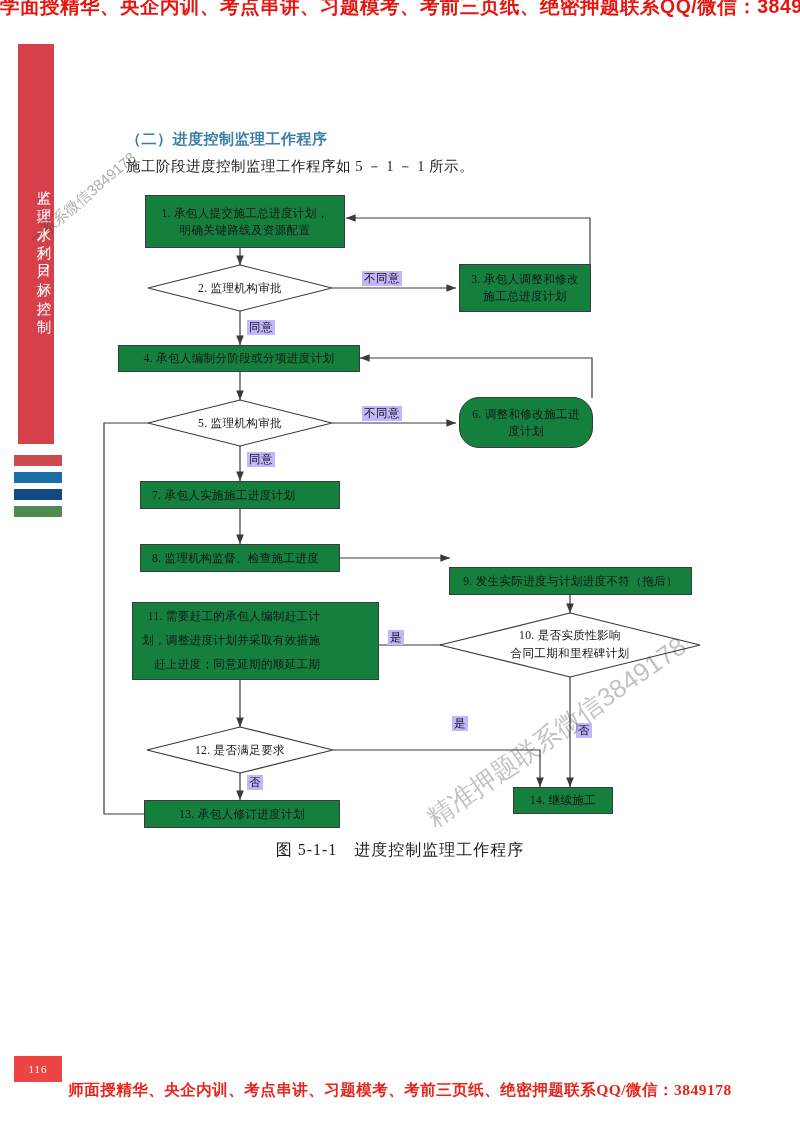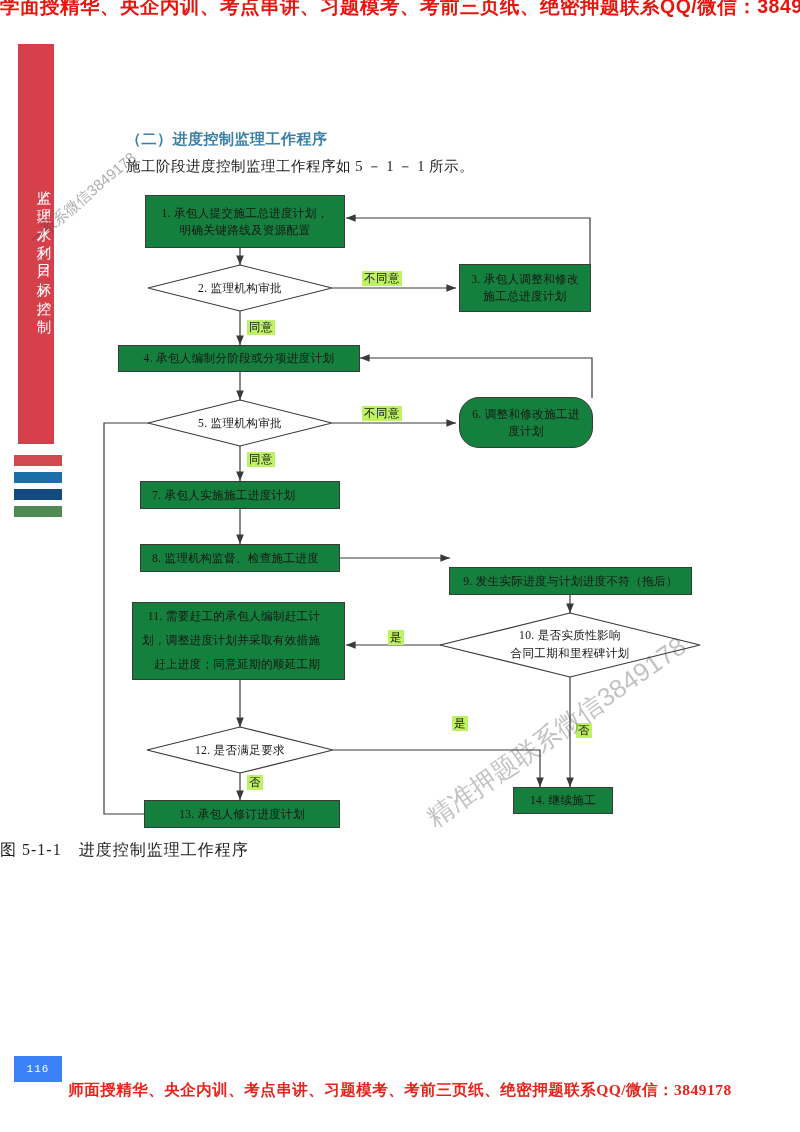--- a/index.html
+++ b/index.html
@@ -51,43 +51,44 @@
     letter-spacing:2px;
     height:370px;
   }
   .side-bars{position:absolute;left:14px;top:455px;width:48px;}
   .side-bar{width:48px;height:11px;margin-bottom:6px;}
 
   
   .page-num{
     position:absolute;left:14px;top:1056px;
     width:48px;height:26px;
-    background:#3b82f6;
+    background:#ef4444;
     color:#ffffff;
-    font-family:Liberation Mono, monospace;
+    font-family:Liberation Serif, serif;
     font-size:11px;
     display:flex;align-items:center;justify-content:center;
     letter-spacing:1px;
   }
 
   
   .sec-title{
     position:absolute;left:126px;top:130px;
     font-size:15px;font-weight:bold;
     color:#3b7fa6;
     font-family:"Liberation Serif","DejaVu Serif",serif;
     letter-spacing:.5px;
   }
   .sec-para{
     position:absolute;left:126px;top:157px;
     font-size:14.5px;color:#1d1d1d;
     letter-spacing:.5px;
   }
   .fig-caption{
     position:absolute;left:0;top:840px;width:800px;
+    text-align:center;
     font-size:16px;color:#1d1d1d;
     letter-spacing:1px;
   }
 
   
   .chart{position:absolute;left:0;top:0;width:800px;height:900px;}
   .chart svg{position:absolute;left:0;top:0;}
 
   .node{
     position:absolute;
@@ -109,21 +110,21 @@
   .diamond-label{
     background:transparent;
     border:none;
     pointer-events:none;
   }
   .edge-label{
     position:absolute;
     font-size:11.5px;
     color:#161616;
     letter-spacing:.5px;
-    background:#bef264;
+    background:#c4b5fd;
     padding:0 2px;
     font-family:"Liberation Serif","DejaVu Serif",serif;
   }
 
   
   .wm{
     position:absolute;
     color:rgba(60,60,60,.42);
     font-family:"Liberation Sans","DejaVu Sans",sans-serif;
     white-space:nowrap;
@@ -225,21 +226,21 @@
 
     <div class="node box box-left" style="left:140px;top:481px;width:200px;height:28px;padding-left:11px;">7. 承包人实施施工进度计划</div>
 
     <div class="node box box-left" style="left:140px;top:544px;width:200px;height:28px;padding-left:11px;">8. 监理机构监督、检查施工进度</div>
 
     <div class="node box" style="left:449px;top:544px;width:243px;height:28px;margin-top:23px;">9. 发生实际进度与计划进度不符（拖后）</div>
 
     <div class="node diamond-label" style="left:480px;top:627px;width:180px;height:36px;white-space:pre-line;line-height:18px;">10. 是否实质性影响
 合同工期和里程碑计划</div>
 
-    <div class="node box box-left" style="left:132px;top:602px;width:213px;height:78px;white-space:pre-line;padding-left:9px;line-height:24px;">11. 需要赶工的承包人编制赶工计
+    <div class="node box box-left" style="left:132px;top:602px;width:247px;height:78px;white-space:pre-line;padding-left:9px;line-height:24px;">11. 需要赶工的承包人编制赶工计
 划，调整进度计划并采取有效措施
 赶上进度；同意延期的顺延工期</div>
 
     <div class="node diamond-label" style="left:155px;top:740px;width:170px;height:20px;">12. 是否满足要求</div>
 
     <div class="node box" style="left:144px;top:800px;width:196px;height:28px;">13. 承包人修订进度计划</div>
 
     <div class="node box" style="left:513px;top:787px;width:100px;height:27px;">14. 继续施工</div>
 
     <div class="edge-label" style="left:362px;top:271px;">不同意</div>

